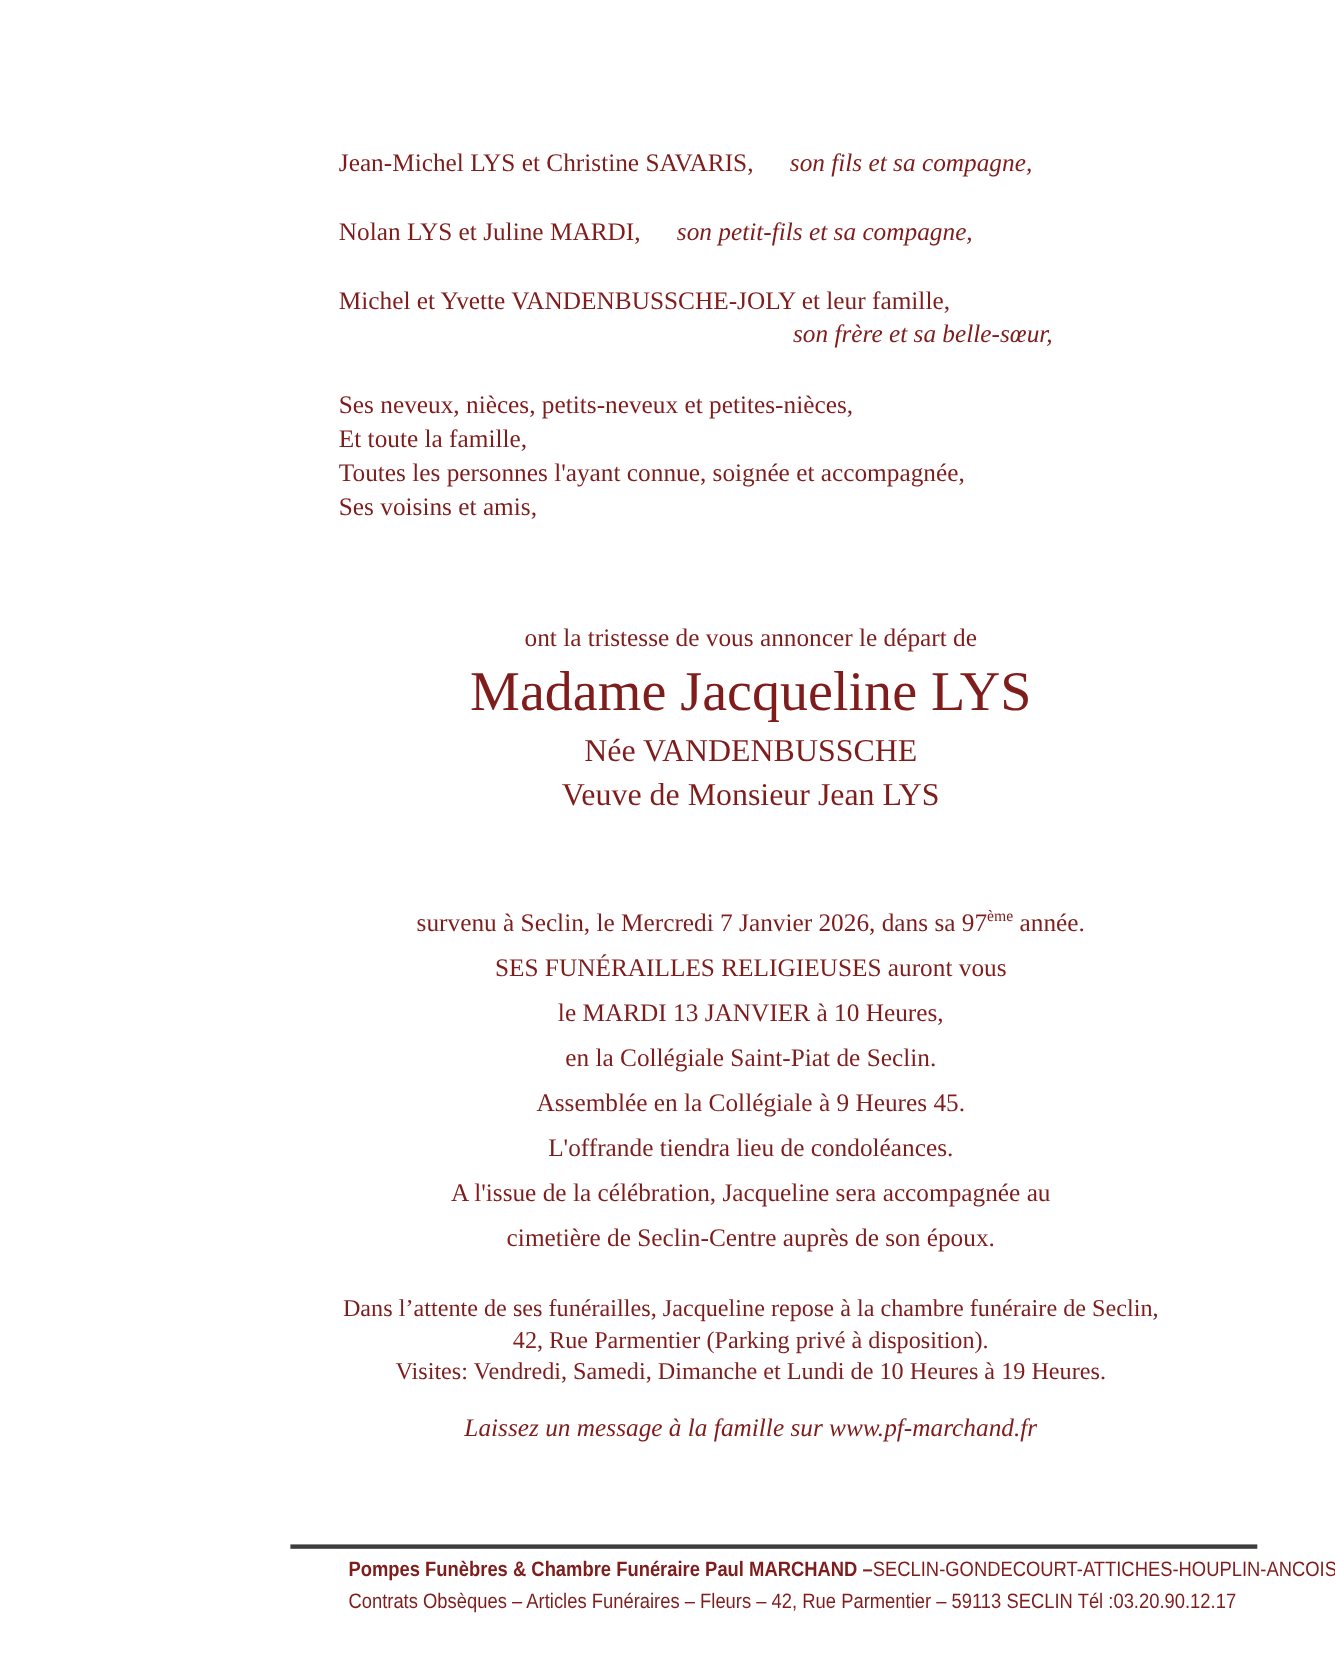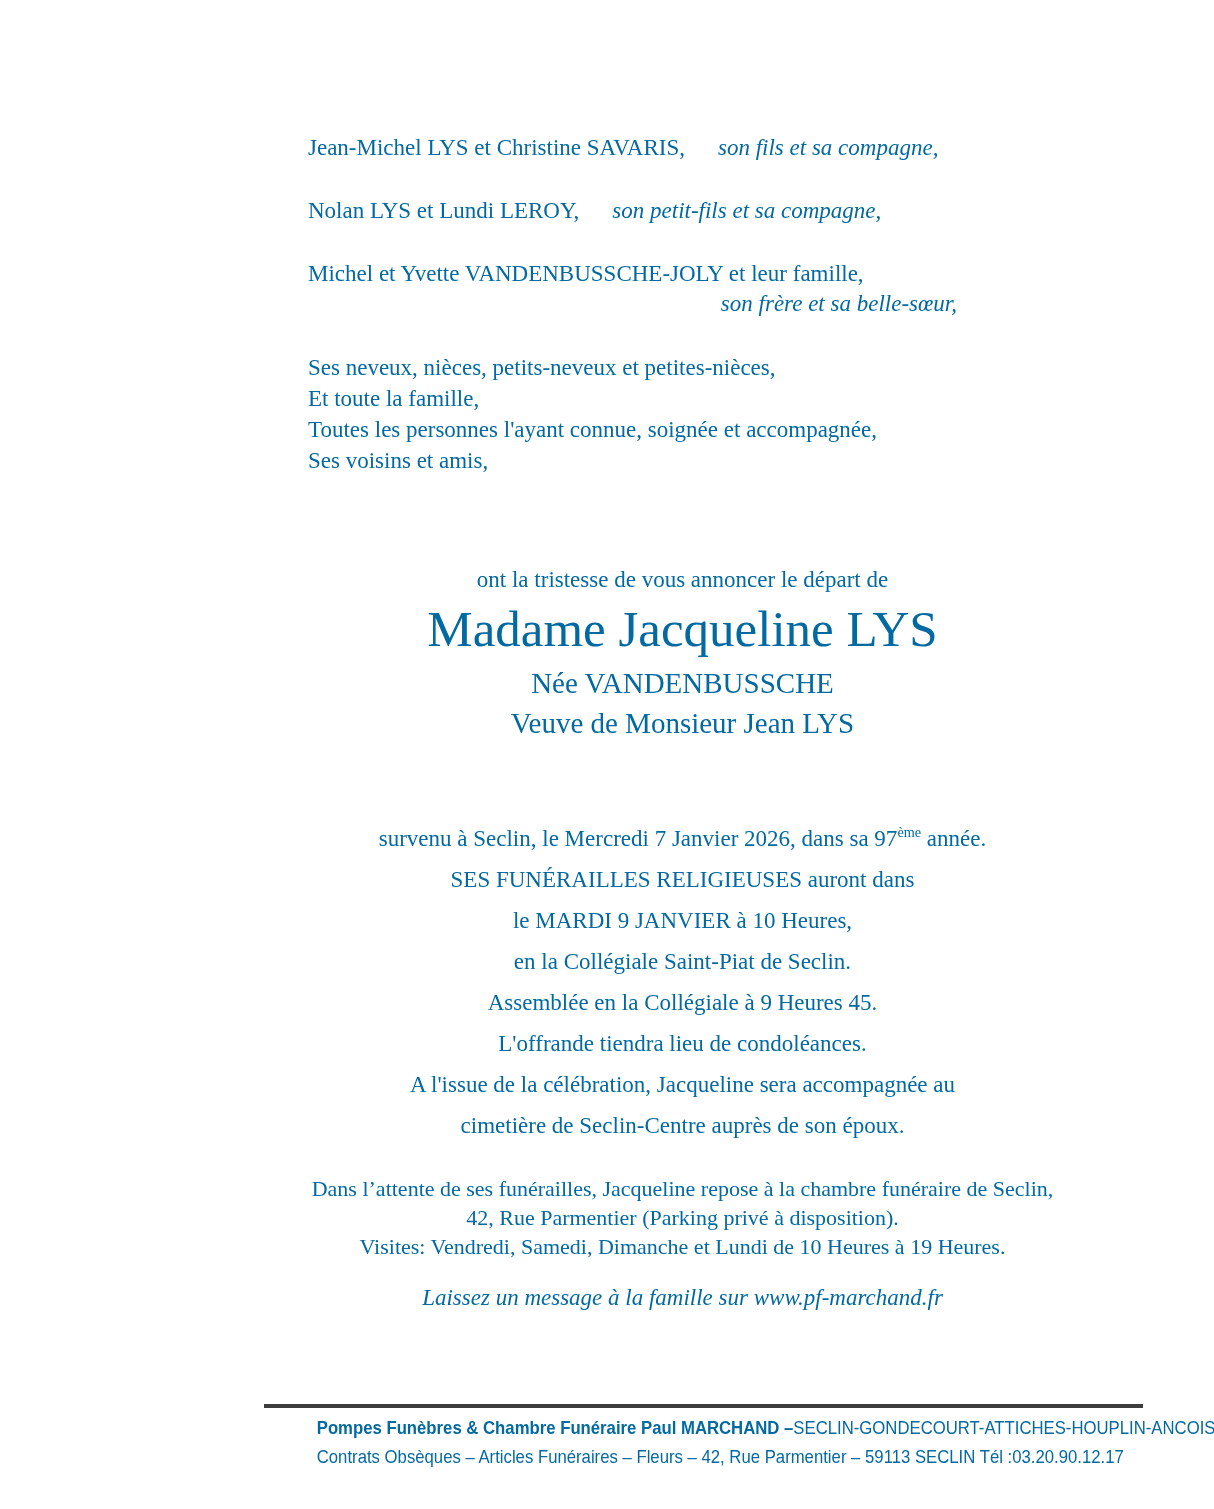--- a/index.html
+++ b/index.html
@@ -5,21 +5,21 @@
   html, body {
     margin: 0;
     padding: 0;
     background: #ffffff;
   }
   .page {
     position: relative;
     width: 1214px;
     height: 1509px;
     background: #ffffff;
-    color: #0369a1;
+    color: #7f1d1d;
     font-family: "Liberation Serif", "DejaVu Serif", serif;
     overflow: hidden;
   }
   .content {
     position: absolute;
     left: 265px;
     top: 0;
     width: 835px;
   }
 
@@ -124,21 +124,21 @@
 <body>
 
 <div class="page">
   <div class="content">
 
     <div class="intro">
       <div class="intro-group">
         <span>Jean-Michel LYS et Christine SAVARIS,</span><span class="tab"></span><span class="relation">son fils et sa compagne,</span>
       </div>
       <div class="intro-group">
-        <span>Nolan LYS et Lundi LEROY,</span><span class="tab"></span><span class="relation">son petit-fils et sa compagne,</span>
+        <span>Nolan LYS et Juline MARDI,</span><span class="tab"></span><span class="relation">son petit-fils et sa compagne,</span>
       </div>
       <div class="intro-group">
         <div>Michel et Yvette VANDENBUSSCHE-JOLY et leur famille,</div>
         <div class="relation-line-right">
           <span class="relation">son frère et sa belle-sœur,</span>
         </div>
       </div>
       <div class="others">
         <div>Ses neveux, nièces, petits-neveux et petites-nièces,</div>
         <div>Et toute la famille,</div>
@@ -151,22 +151,22 @@
       <div class="announce-lead">ont la tristesse de vous annoncer le départ de</div>
       <div class="deceased-name">Madame Jacqueline LYS</div>
       <div class="deceased-sub">Née VANDENBUSSCHE</div>
       <div class="deceased-sub">Veuve de Monsieur Jean LYS</div>
     </div>
 
     <div class="details">
       <div class="detail-line first-line">
         <span>survenu à Seclin, le Mercredi 7 Janvier 2026, dans sa 97</span><sup class="ord">ème</sup><span> année.</span>
       </div>
-      <div class="detail-line">SES FUNÉRAILLES RELIGIEUSES auront dans</div>
-      <div class="detail-line">le MARDI 9 JANVIER à 10 Heures,</div>
+      <div class="detail-line">SES FUNÉRAILLES RELIGIEUSES auront vous</div>
+      <div class="detail-line">le MARDI 13 JANVIER à 10 Heures,</div>
       <div class="detail-line">en la Collégiale Saint-Piat de Seclin.</div>
       <div class="detail-line">Assemblée en la Collégiale à 9 Heures 45.</div>
       <div class="detail-line">L'offrande tiendra lieu de condoléances.</div>
       <div class="detail-line">A l'issue de la célébration, Jacqueline sera accompagnée au</div>
       <div class="detail-line">cimetière de Seclin-Centre auprès de son époux.</div>
     </div>
 
     <div class="visitation">
       <div>Dans l’attente de ses funérailles, Jacqueline repose à la chambre funéraire de Seclin,</div>
       <div>42, Rue Parmentier (Parking privé à disposition).</div>

